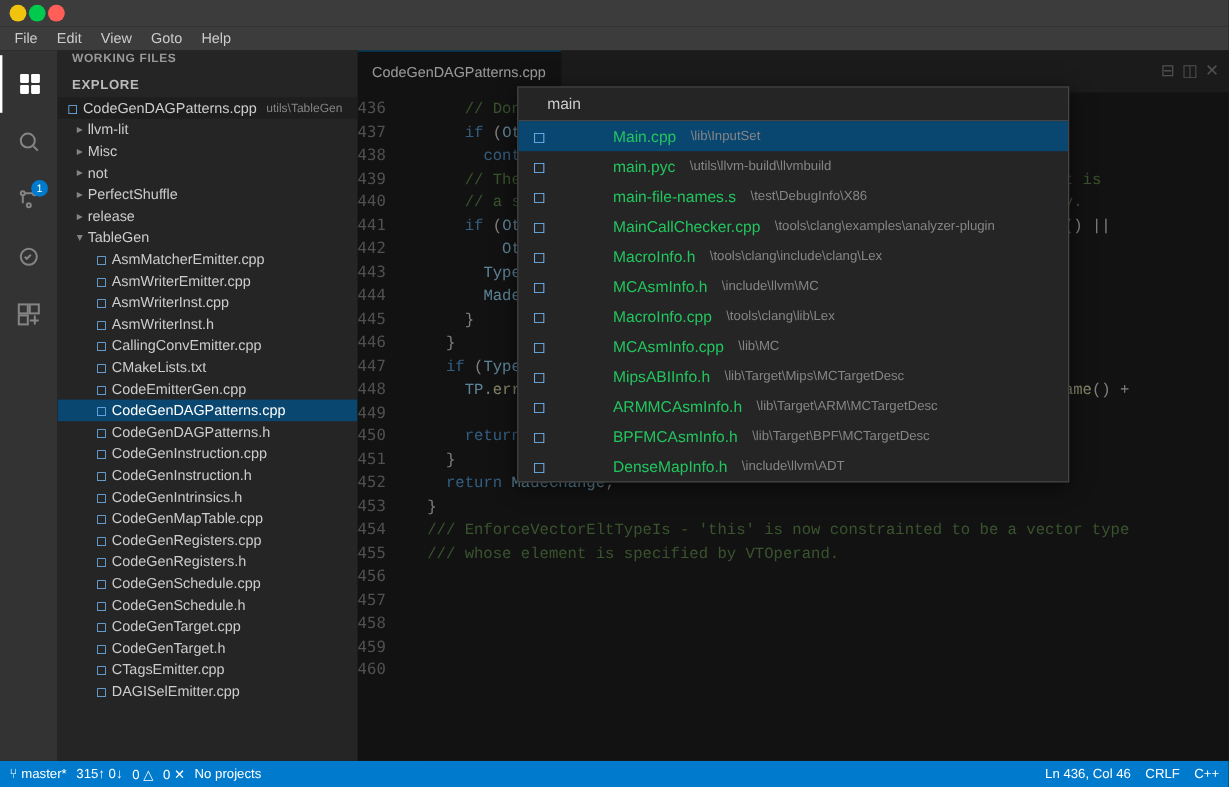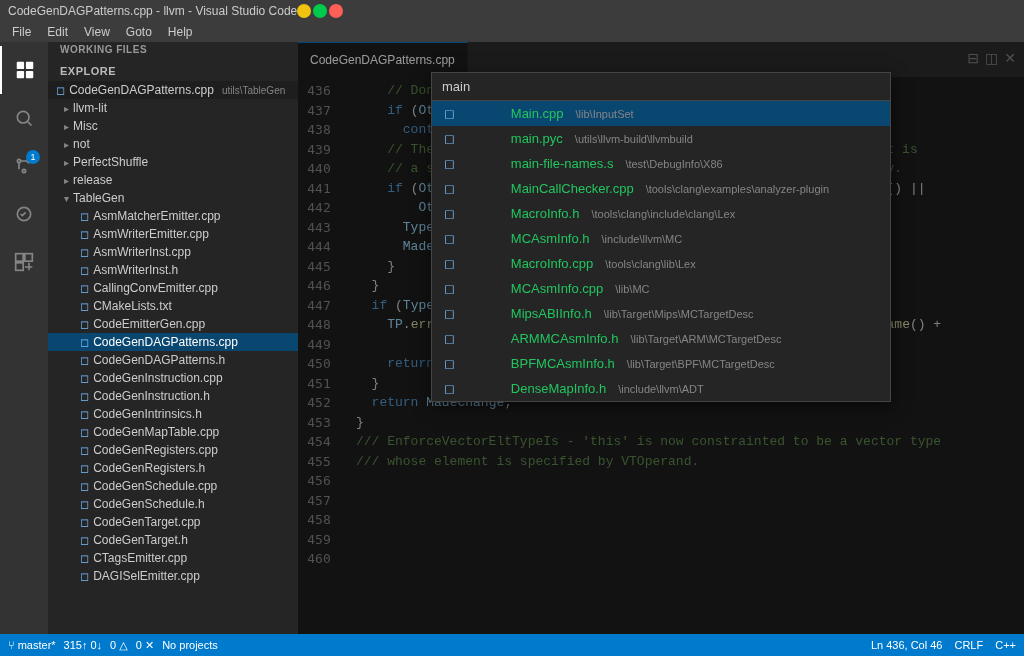--- a/index.html
+++ b/index.html
@@ -154,21 +154,21 @@
       height: calc(100% - 35px);
       font-family: 'Consolas', 'Courier New', monospace;
       font-size: 13px;
       line-height: 1.5;
     }
 
     #line-numbers {
       width: 50px;
       background: #1e1e1e;
       color: #858585;
-      text-align: center;
+      text-align: left;
       padding: 4px 8px 0 0;
       font-family: 'Consolas', monospace;
       font-size: 13px;
       line-height: 1.5;
       user-select: none;
       overflow: hidden;
     }
 
     #code-area {
       flex: 1;
@@ -196,21 +196,21 @@
       top: 30px;
       left: 50%;
       transform: translateX(-50%);
       width: 460px;
       background: #252526;
       border: 1px solid #454545;
       box-shadow: 0 4px 16px rgba(0,0,0,0.6);
       z-index: 101;
     }
     #quickopen-input-wrapper {
-      padding: 6px 10px;
+      padding: 6px 24px;
       border-bottom: 1px solid #454545;
       display: flex;
       align-items: center;
     }
     #quickopen-input {
       background: transparent;
       border: none;
       outline: none;
       color: #cccccc;
       font-size: 13px;
@@ -256,21 +256,20 @@
     .editor-tr-btn {
       color: #858585;
       cursor: pointer;
       font-size: 14px;
     }
   </style>
 </head>
 <body>
 
 <div id="titlebar">
-  <span>CodeGenDAGPatterns.cpp - llvm - Visual Studio Code</span>
   <div class="win-buttons">
     <span class="win-btn minimize"></span>
     <span class="win-btn maximize"></span>
     <span class="win-btn close"></span>
   </div>
 </div>
 
 <div id="menubar">
   <span>File</span>
   <span>Edit</span>

